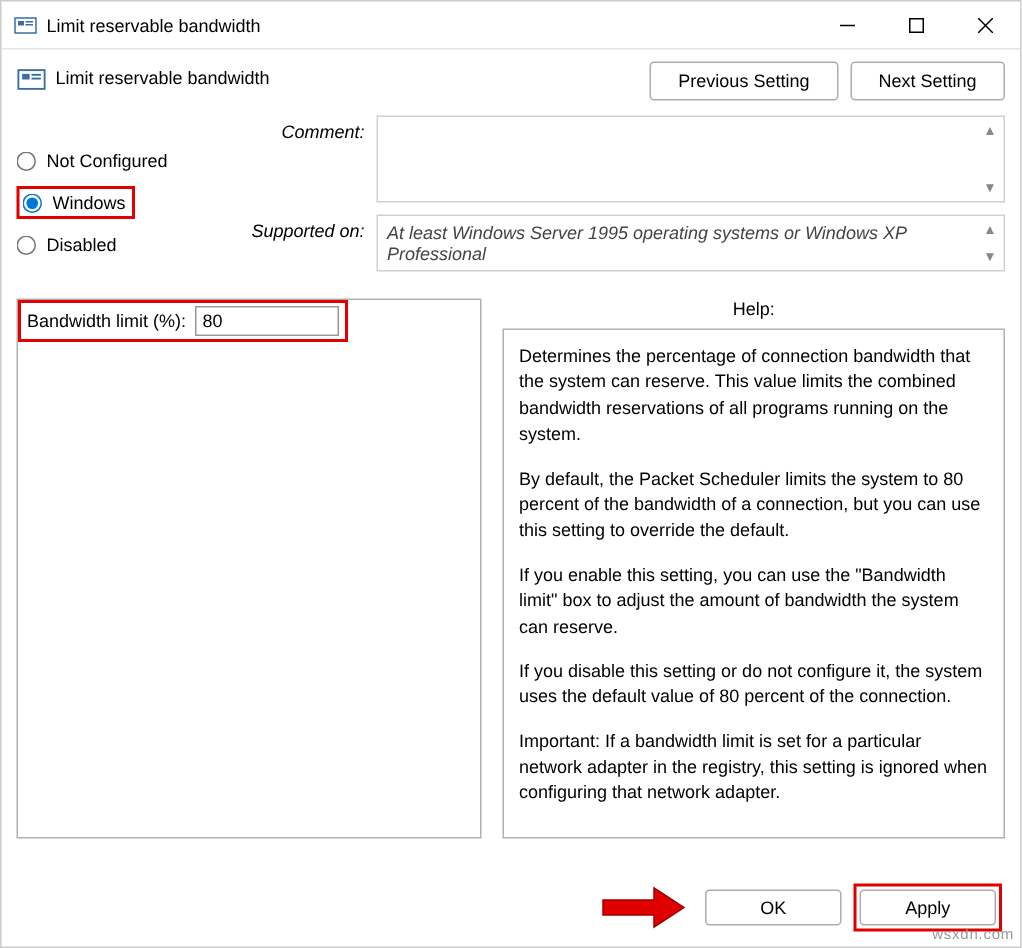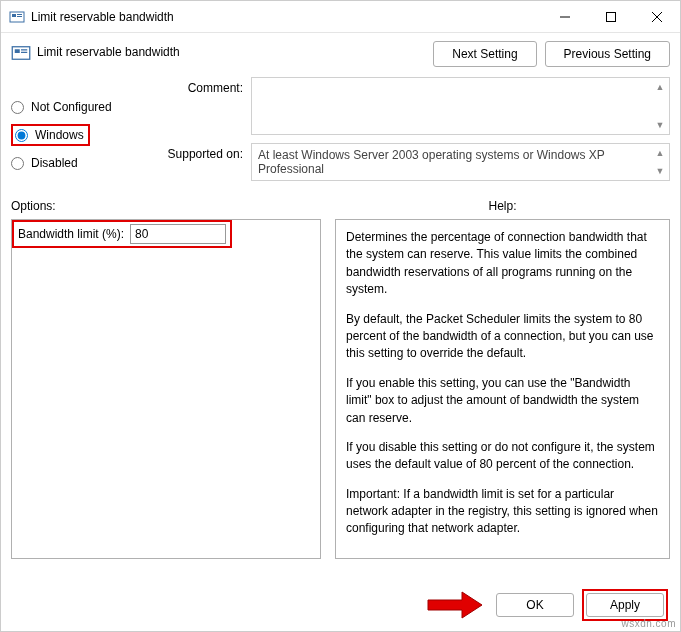--- a/index.html
+++ b/index.html
@@ -18,42 +18,42 @@
     .nav-btns { display: flex; gap: 8px; }
     .nav-btns button { background: #fff; border: 1px solid #adadad; padding: 5px 18px; border-radius: 3px; cursor: pointer; }
     
     .main-top { display: flex; align-items: center; }
     .radio-col { width: 150px; display: flex; flex-direction: column; gap: 10px; padding-top: 4px; }
     .radio-row { display: flex; align-items: center; gap: 4px; cursor: pointer; }
     .radio-row input { margin: 0 3px 0 0; accent-color: #0078d7; }
     .red-box { border: 2px solid #e00000; padding: 2px 4px 2px 2px; }
     
     .fields-col { flex: 1; }
-    .field-row { display: flex; margin-bottom: 8px; }
+    .field-row { display: flex; margin-bottom: 8px; font-style: italic; }
     .field-label { width: 90px; text-align: right; padding-right: 8px; padding-top: 4px; }
     .textbox { flex: 1; position: relative; border: 1px solid #d0d0d0; background: #fff; min-height: 58px; padding: 4px 18px 4px 6px; color: #444; }
     .supported-box { min-height: 34px; display: flex; align-items: center; }
     .scroll-arrow { position: absolute; right: 2px; width: 14px; height: 14px; display: flex; align-items: center; justify-content: center; color: #888; font-size: 9px; }
     .scroll-arrow.up { top: 2px; }
     .scroll-arrow.down { bottom: 2px; }
     
     .lower { display: flex; gap: 14px; margin-top: 10px; }
     .opt-col { width: 310px; display: flex; flex-direction: column; }
     .help-col { flex: 1; display: flex; flex-direction: column; align-items: center; }
     .col-label { margin-bottom: 6px; }
     .panel { border: 1px solid #b0b0b0; flex: 1; padding: 8px 10px; position: relative; }
     .opt-panel { height: 306px; }
     .help-panel { height: 306px; line-height: 1.45; overflow: hidden; }
     .help-panel p { margin: 1px 0 12px 0; }
     
     .bw-row { display: flex; align-items: center; gap: 6px; border: 2px solid #e00000; padding: 2px 4px; width: fit-content; margin-left: -10px; margin-top: -8px; }
     .bw-row input[type=number] { width: 96px; border: 1px solid #999; padding: 2px 4px; height: 20px; }
     
     .footer { position: absolute; bottom: 10px; right: 12px; display: flex; gap: 8px; align-items: center; }
-    .footer button { background: #fff; border: 1px solid #adadad; padding: 4px 0; width: 78px; border-radius: 3px; cursor: pointer; }
+    .footer button { background: #fff; border: 1px solid #adadad; padding: 4px 0; width: 91px; border-radius: 3px; cursor: pointer; }
     .red-btn-box { border: 2px solid #e00000; padding: 2px; }
     
     .arrow-callout { width: 58px; height: 30px; position: relative; margin-right: 4px; }
     
     .watermark { position: absolute; bottom: 2px; right: 4px; font-size: 10px; color: #999; letter-spacing: 0.5px; pointer-events: none; }
     
     .gp-icon svg { display: block; }
   </style>
 </head>
 <body>
@@ -92,22 +92,22 @@
     <span class="hicon gp-icon">
       <svg width="20" height="20" viewBox="0 0 16 16">
           <rect x="1" y="3" width="14" height="10" fill="#fff" stroke="#3a6ea5"></rect>
           <rect x="3" y="5" width="4" height="3" fill="#3a6ea5"></rect>
           <rect x="8" y="5" width="5" height="1" fill="#3a6ea5"></rect>
           <rect x="8" y="7" width="5" height="1" fill="#3a6ea5"></rect>
         </svg>
     </span>
     <span class="htitle">Limit reservable bandwidth</span>
     <div class="nav-btns">
+      <button>Previous Setting</button>
       <button>Next Setting</button>
-      <button>Previous Setting</button>
     </div>
   </div>
 
   <div class="main-top">
     <div class="radio-col">
       <label class="radio-row">
         <input type="radio" name="st" style="">
         <span>Not Configured</span>
       </label>
       <span class="red-box" style="width:fit-content;">
@@ -127,31 +127,30 @@
         <div class="field-label">Comment:</div>
         <div class="textbox">
           <span></span>
           <span class="scroll-arrow up">▲</span>
           <span class="scroll-arrow down">▼</span>
         </div>
       </div>
       <div class="field-row">
         <div class="field-label">Supported on:</div>
         <div class="textbox supported-box">
-          <span>At least Windows Server 2003 operating systems or Windows XP Professional</span>
+          <span>At least Windows Server 1995 operating systems or Windows XP Professional</span>
           <span class="scroll-arrow up">▲</span>
           <span class="scroll-arrow down">▼</span>
         </div>
       </div>
     </div>
   </div>
 
   <div class="lower">
     <div class="opt-col">
-      <div class="col-label">Options:</div>
       <div class="panel opt-panel">
         <div class="bw-row">
           <span>Bandwidth limit (%):</span>
           <input type="number" value="80" style="">
         </div>
       </div>
     </div>
     <div class="help-col">
       <div class="col-label">Help:</div>
       <div class="panel help-panel">

